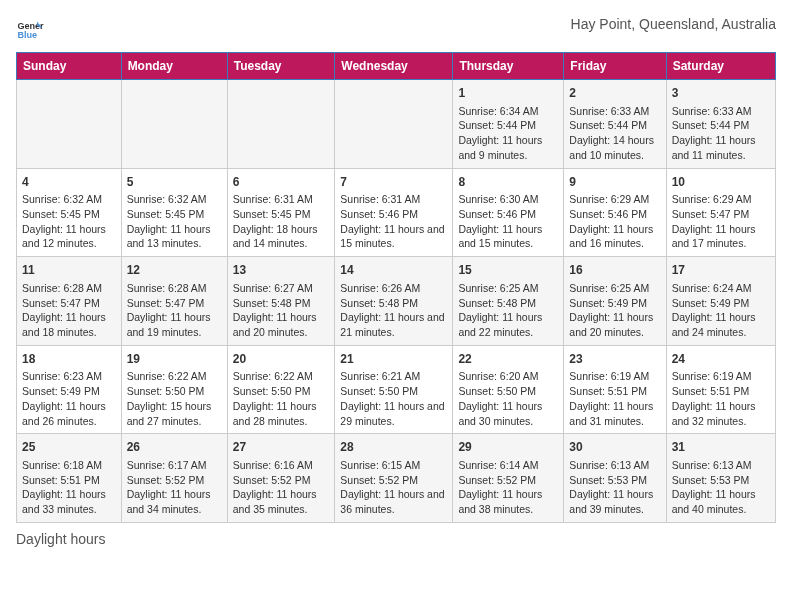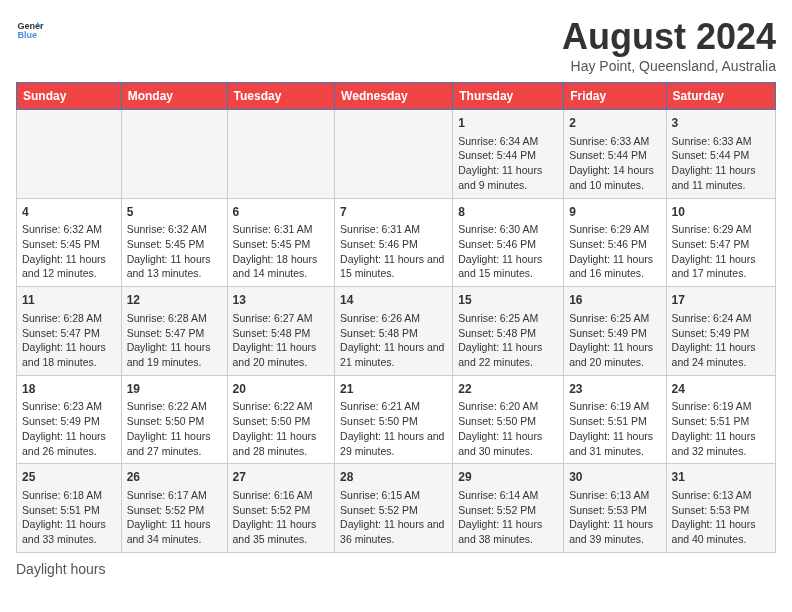--- a/index.html
+++ b/index.html
@@ -36,21 +36,21 @@
     .subtitle {
       font-size: 14px;
       color: #555;
     }
     table {
       width: 100%;
       border-collapse: collapse;
       font-size: 11px;
     }
     thead tr th {
-      background-color: #ef4444;
+      background-color: #be185d;
       color: #fff;
       text-align: left;
       padding: 6px 6px;
       font-size: 12px;
       font-weight: bold;
       border: 1px solid #3a7abf;
     }
     tbody tr td {
       vertical-align: top;
       padding: 5px 5px;
@@ -86,21 +86,20 @@
 
 <div class="header-area">
   <div class="logo">
     <svg class="logo-icon" viewBox="0 0 40 40" xmlns="http://www.w3.org/2000/svg">
       <text x="2" y="18" font-size="13" font-weight="bold" fill="#333">General</text>
       <text x="2" y="32" font-size="13" font-weight="bold" fill="#4a90d9">Blue</text>
       <polygon points="30,8 38,18 30,14" fill="#4a90d9"></polygon>
     </svg>
   </div>
   <div class="title-area">
-    <div class="main-title">August 2024</div>
     <div class="subtitle">Hay Point, Queensland, Australia</div>
   </div>
 </div>
 
 <table>
   <thead>
     <tr>
     <th>Sunday</th>
         <th>Monday</th>
         <th>Tuesday</th>
@@ -227,21 +226,21 @@
         <td>
           <span class="day-number">18</span>
           <div class="day-info">Sunrise: 6:23 AM</div>
           <div class="day-info">Sunset: 5:49 PM</div>
           <div class="day-info">Daylight: 11 hours and 26 minutes.</div>
         </td>
         <td>
           <span class="day-number">19</span>
           <div class="day-info">Sunrise: 6:22 AM</div>
           <div class="day-info">Sunset: 5:50 PM</div>
-          <div class="day-info">Daylight: 11 hours and 27 minutes.</div>
+          <div class="day-info">Daylight: 15 hours and 27 minutes.</div>
         </td>
         <td>
           <span class="day-number">20</span>
           <div class="day-info">Sunrise: 6:22 AM</div>
           <div class="day-info">Sunset: 5:50 PM</div>
           <div class="day-info">Daylight: 11 hours and 28 minutes.</div>
         </td>
         <td>
           <span class="day-number">21</span>
           <div class="day-info">Sunrise: 6:21 AM</div>

